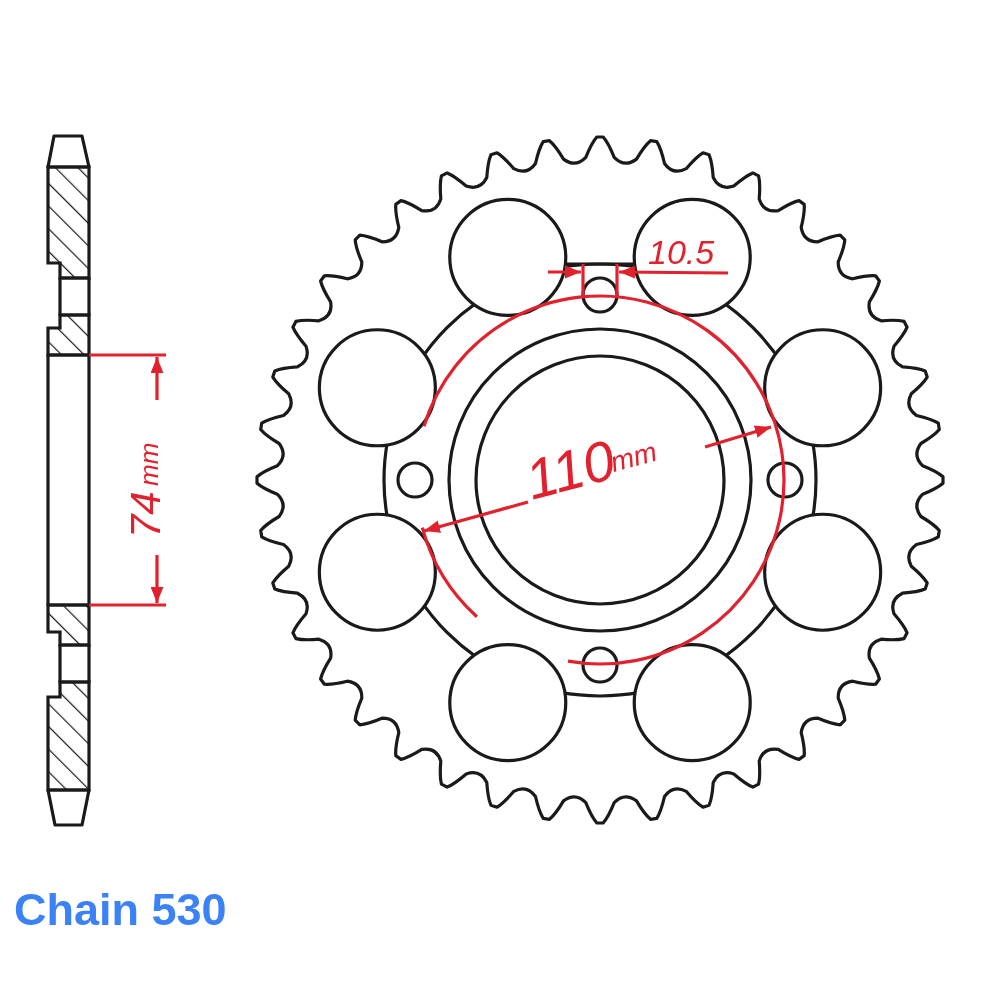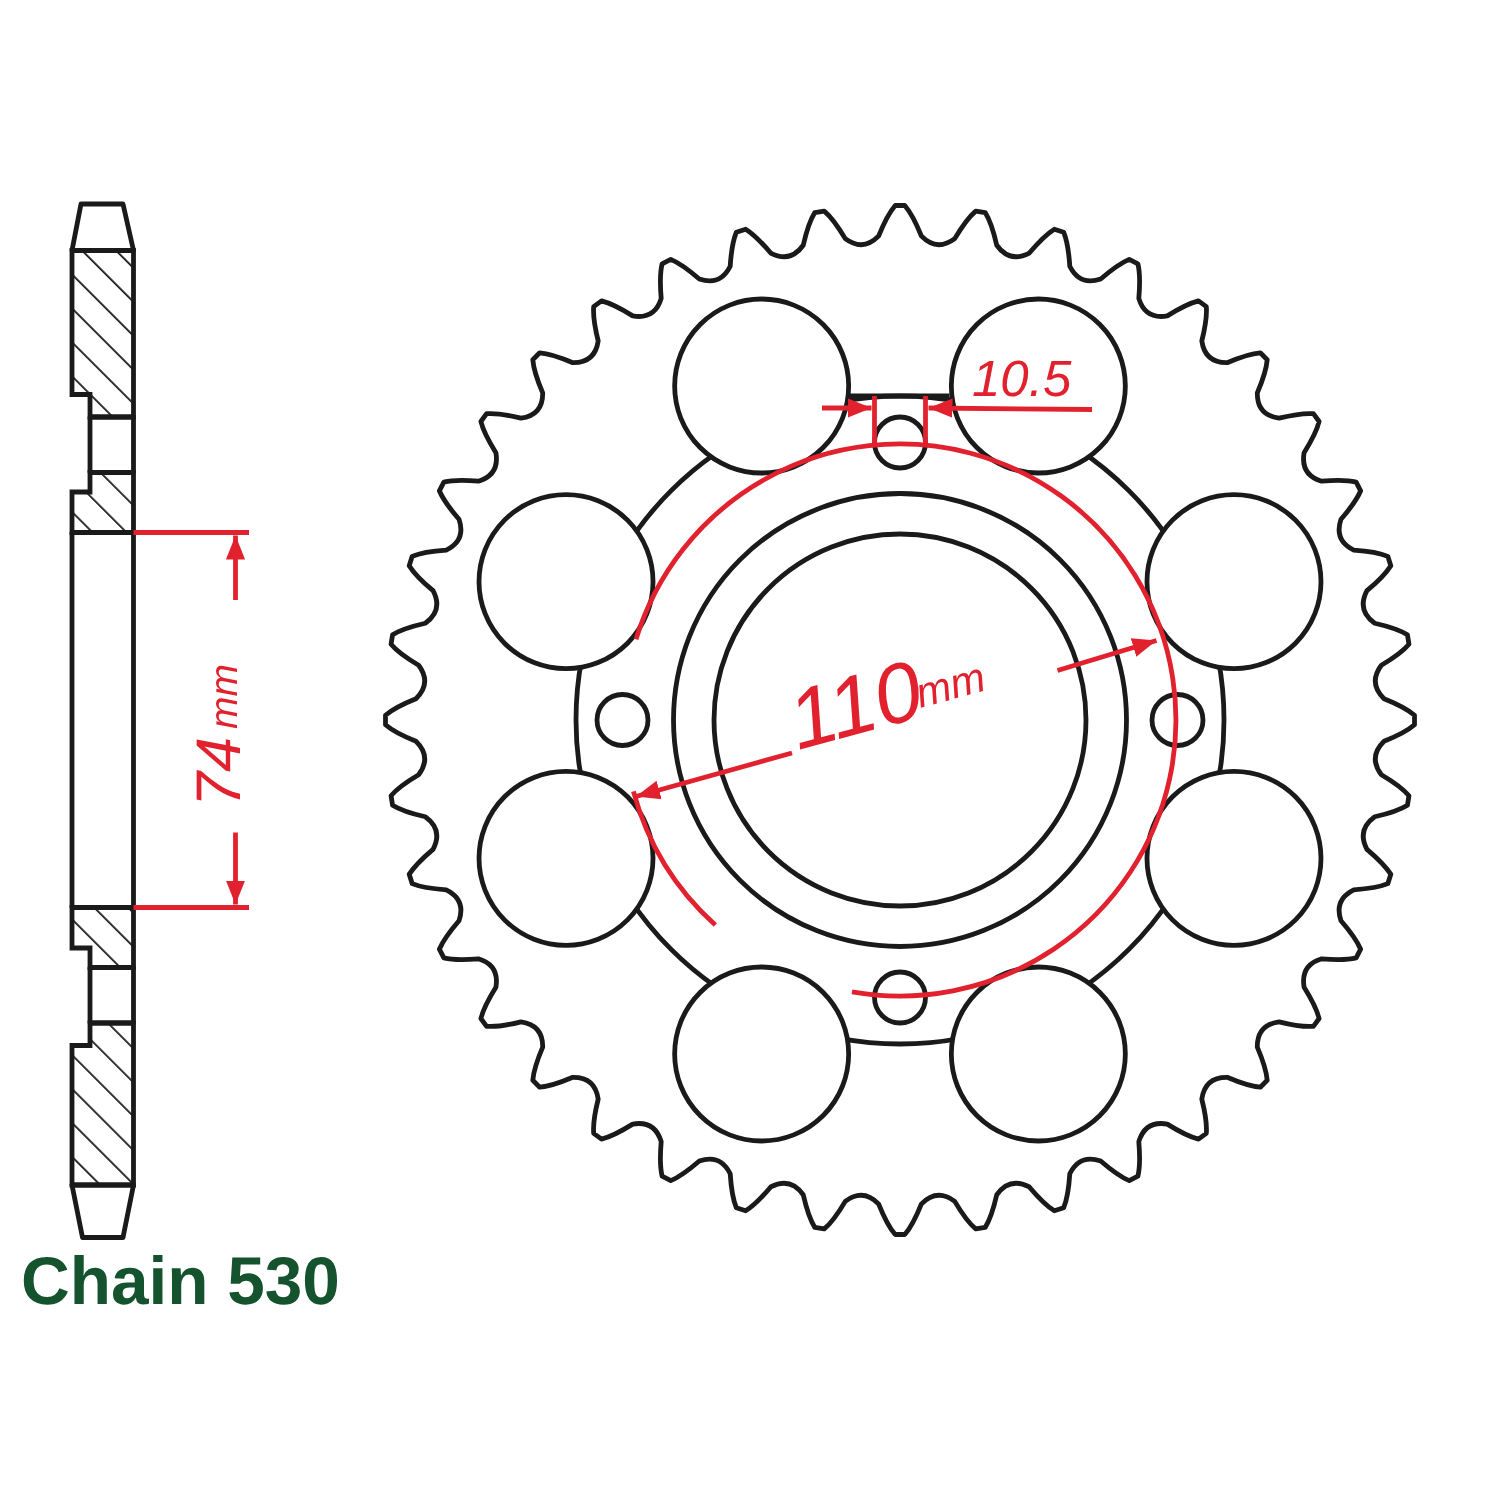--- a/index.html
+++ b/index.html
@@ -3,22 +3,22 @@
 <meta charset="utf-8">
 <style>
   html, body { margin: 0; padding: 0; background: #ffffff; }
   body { width: 1000px; height: 1000px; position: relative; overflow: hidden; }
   #canvas { position: absolute; left: 0; top: 0; width: 1000px; height: 1000px; }
   .ink { fill: none; stroke: #1a1a1a; stroke-width: 3.2; stroke-linejoin: round; }
   .hole { fill: #ffffff; stroke: #1a1a1a; stroke-width: 3.2; }
   .hatch-line { stroke: #1a1a1a; stroke-width: 2.4; }
   .red { stroke: #e1222e; fill: none; stroke-width: 3.2; }
   .dim-text { fill: #e1222e; font-family: "Liberation Sans", sans-serif; font-style: italic; }
-  .caption { position: absolute; left: 14px; top: 828px; font-family: "Liberation Sans", sans-serif;
-             font-weight: bold; font-size: 45px; color: #14532d; letter-spacing: 0px; }
+  .caption { position: absolute; left: 14px; top: 884px; font-family: "Liberation Sans", sans-serif;
+             font-weight: bold; font-size: 45px; color: #3b82f6; letter-spacing: 0px; }
 </style>
 </head>
 <body>
 
 <svg id="canvas" viewBox="0 0 1000 1000" xmlns="http://www.w3.org/2000/svg">
   <defs>
     <pattern id="hatch" patternUnits="userSpaceOnUse" width="16" height="16" patternTransform="rotate(-45)">
       <line x1="0" y1="0" x2="0" y2="16" class="hatch-line"></line>
     </pattern>
     <marker id="arrow" viewBox="0 0 10 10" refX="10" refY="5" markerWidth="5" markerHeight="5" orient="auto-start-reverse">

